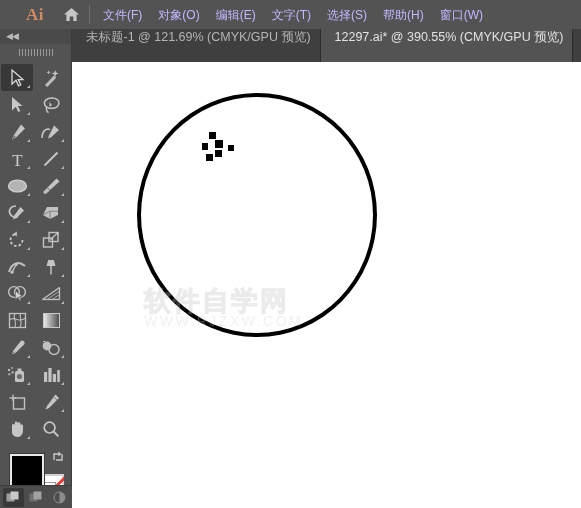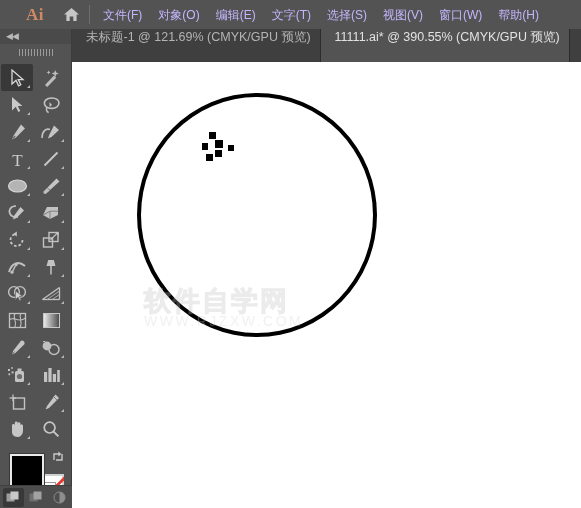--- a/index.html
+++ b/index.html
@@ -167,33 +167,32 @@
         <path d="M8.5 1 L16 7.5 L13.6 7.5 L13.6 14 L10.3 14 L10.3 9.4 L6.7 9.4 L6.7 14 L3.4 14 L3.4 7.5 L1 7.5 Z" fill="#c6c6c6"></path>
       </svg>
     </div>
     <div class="menu-divider"></div>
     <div class="menu-items">
       <div class="menu-item">文件(F)</div>
       <div class="menu-item">对象(O)</div>
       <div class="menu-item">编辑(E)</div>
       <div class="menu-item">文字(T)</div>
       <div class="menu-item">选择(S)</div>
-      <div class="menu-item">视图(V)</div>
+      <div class="menu-item">帮助(H)</div>
       <div class="menu-item">窗口(W)</div>
-      <div class="menu-item">帮助(H)</div>
     </div>
   </div>
 
   <div class="tabbar">
     <div class="tab">
       <span>未标题-1 @ 121.69% (CMYK/GPU 预览)</span>
       <span class="tab-close">✕</span>
     </div>
     <div class="tab active">
-      <span>11111.ai* @ 390.55% (CMYK/GPU 预览)</span>
+      <span>12297.ai* @ 390.55% (CMYK/GPU 预览)</span>
     </div>
   </div>
 
   <div class="canvas">
     <div class="shape-circle"></div>
 
     <div class="marks" style="left:130px; top:70px;">
       <div class="mark" style="left:7px;  top:0px;  width:7px; height:7px;"></div>
       <div class="mark" style="left:0px;  top:11px; width:6px; height:7px;"></div>
       <div class="mark" style="left:13px; top:8px;  width:8px; height:8px;"></div>

